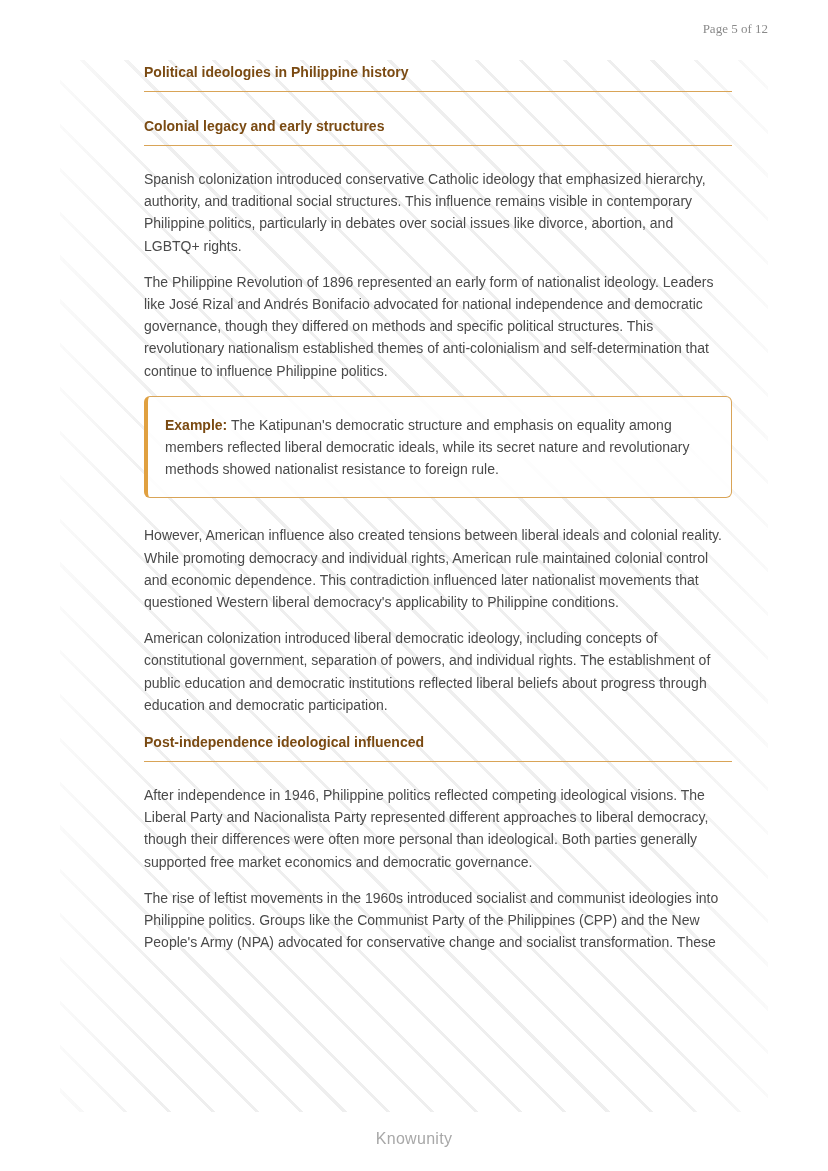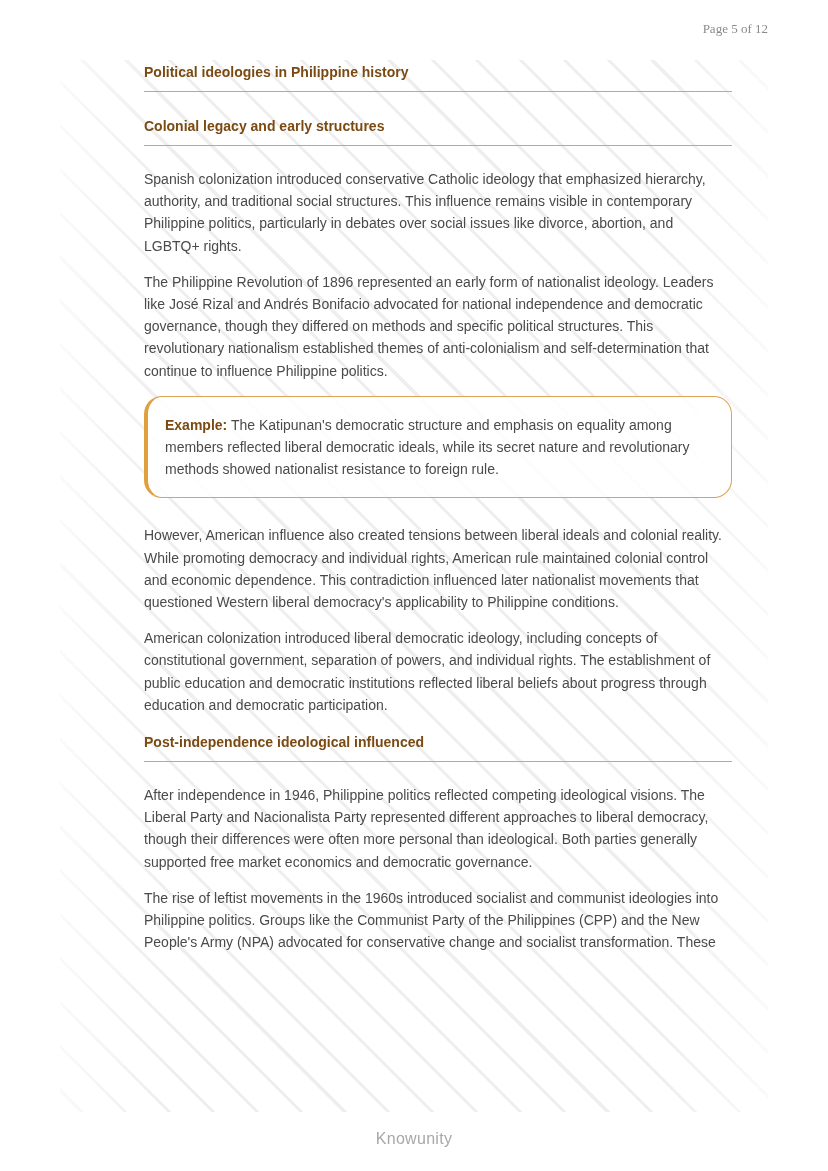--- a/index.html
+++ b/index.html
@@ -64,21 +64,21 @@
       line-height: 22.2px;
       color: #4a4a4a;
       margin: 0 0 14px 0;
     }
     .section {
       margin-bottom: 8px;
     }
     .example-box {
       border: 1px solid #d9a457;
       border-left: 4px solid #e0a040;
-      border-radius: 18px;
+      border-radius: 6px;
       background: rgba(255,255,255,0.85);
       padding: 17px 4px 17px 17px;
       margin: 6px 0 26px 0;
     }
     .example-box .para {
       margin: 0;
       color: #4a4a4a;
     }
     .example-label {
       font-weight: bold;

